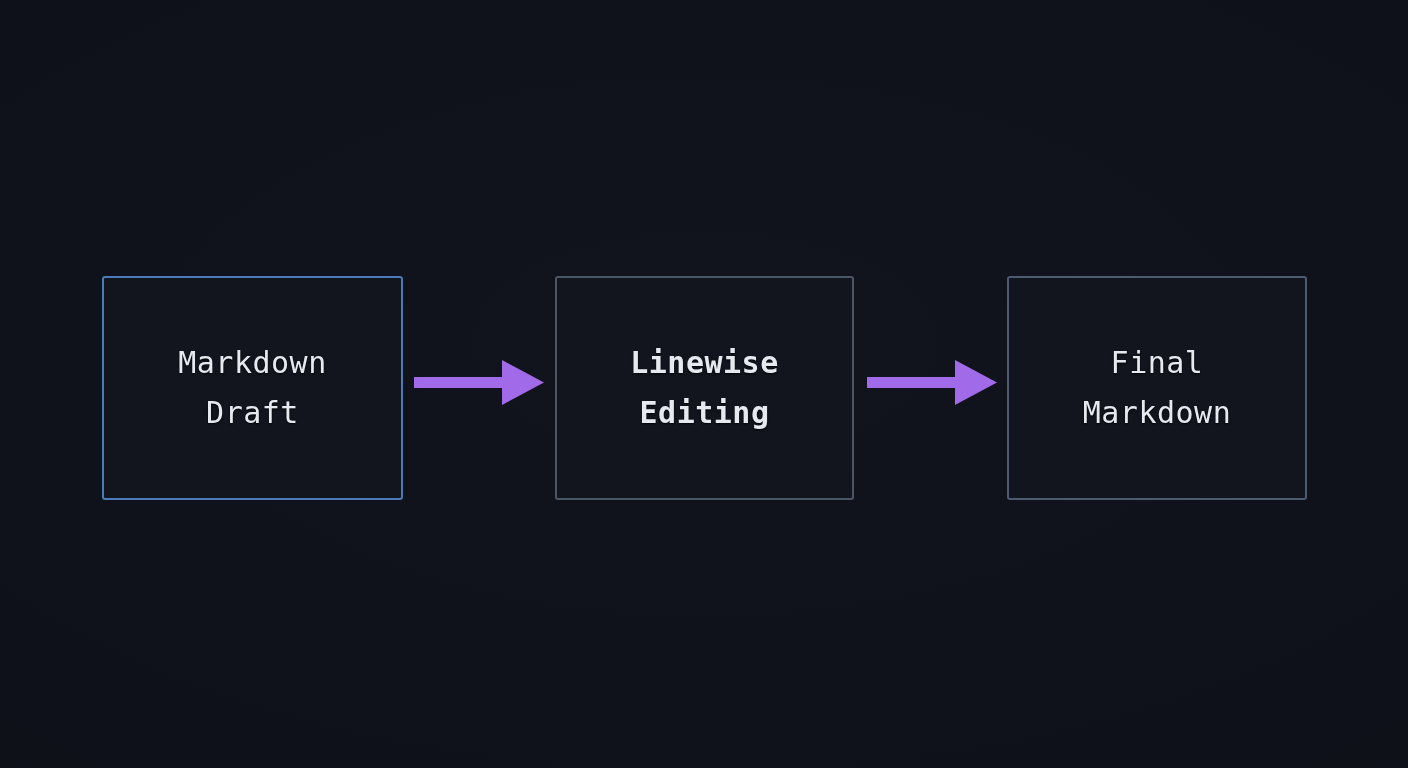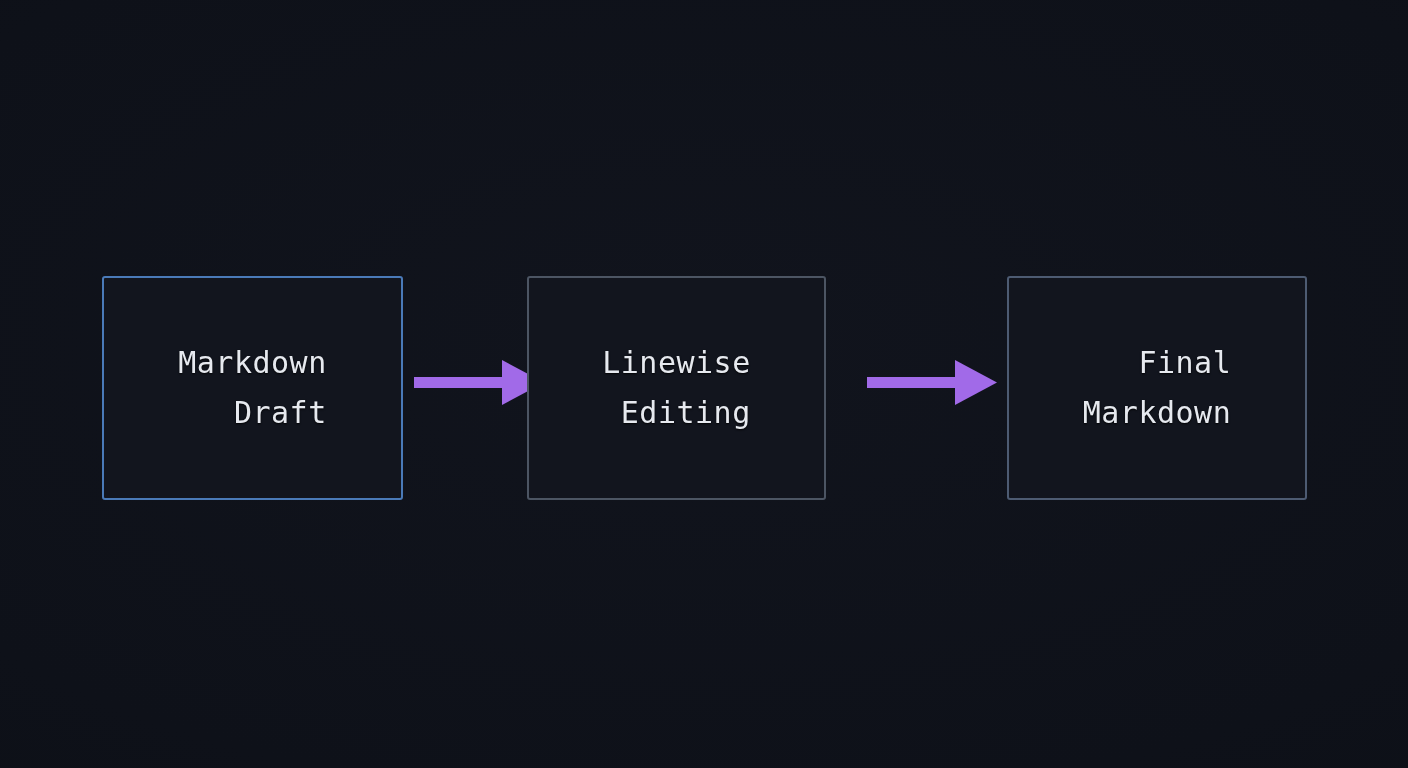--- a/index.html
+++ b/index.html
@@ -33,28 +33,28 @@
     border-radius: 3px;
     display: flex;
     align-items: center;
     justify-content: center;
   }
   .node-label {
     color: #e6e9ef;
     font-size: 30px;
     line-height: 1.66;
     letter-spacing: 0.5px;
-    text-align: right;
+    text-align: center;
     white-space: pre-line;
     text-shadow: 0 1px 2px rgba(0,0,0,0.85);
     user-select: none;
   }
 
   #node-0 { left: 102px; top: 276px; width: 301px; height: 224px; border-color: #4a7ab8; }
-  #node-1 { left: 527px; top: 276px; width: 299px; height: 224px; border-color: #4c5563; }
+  #node-1 { left: 555px; top: 276px; width: 299px; height: 224px; border-color: #4c5563; font-weight: bold; }
   #node-2 { left: 1007px; top: 276px; width: 300px; height: 224px; border-color: #4d5b72; }
 
   
   .arrow {
     position: absolute;
     top: 352px;
     height: 60px;
   }
   .arrow svg { display: block; }
   #arrow-0 { left: 414px; width: 132px; }

